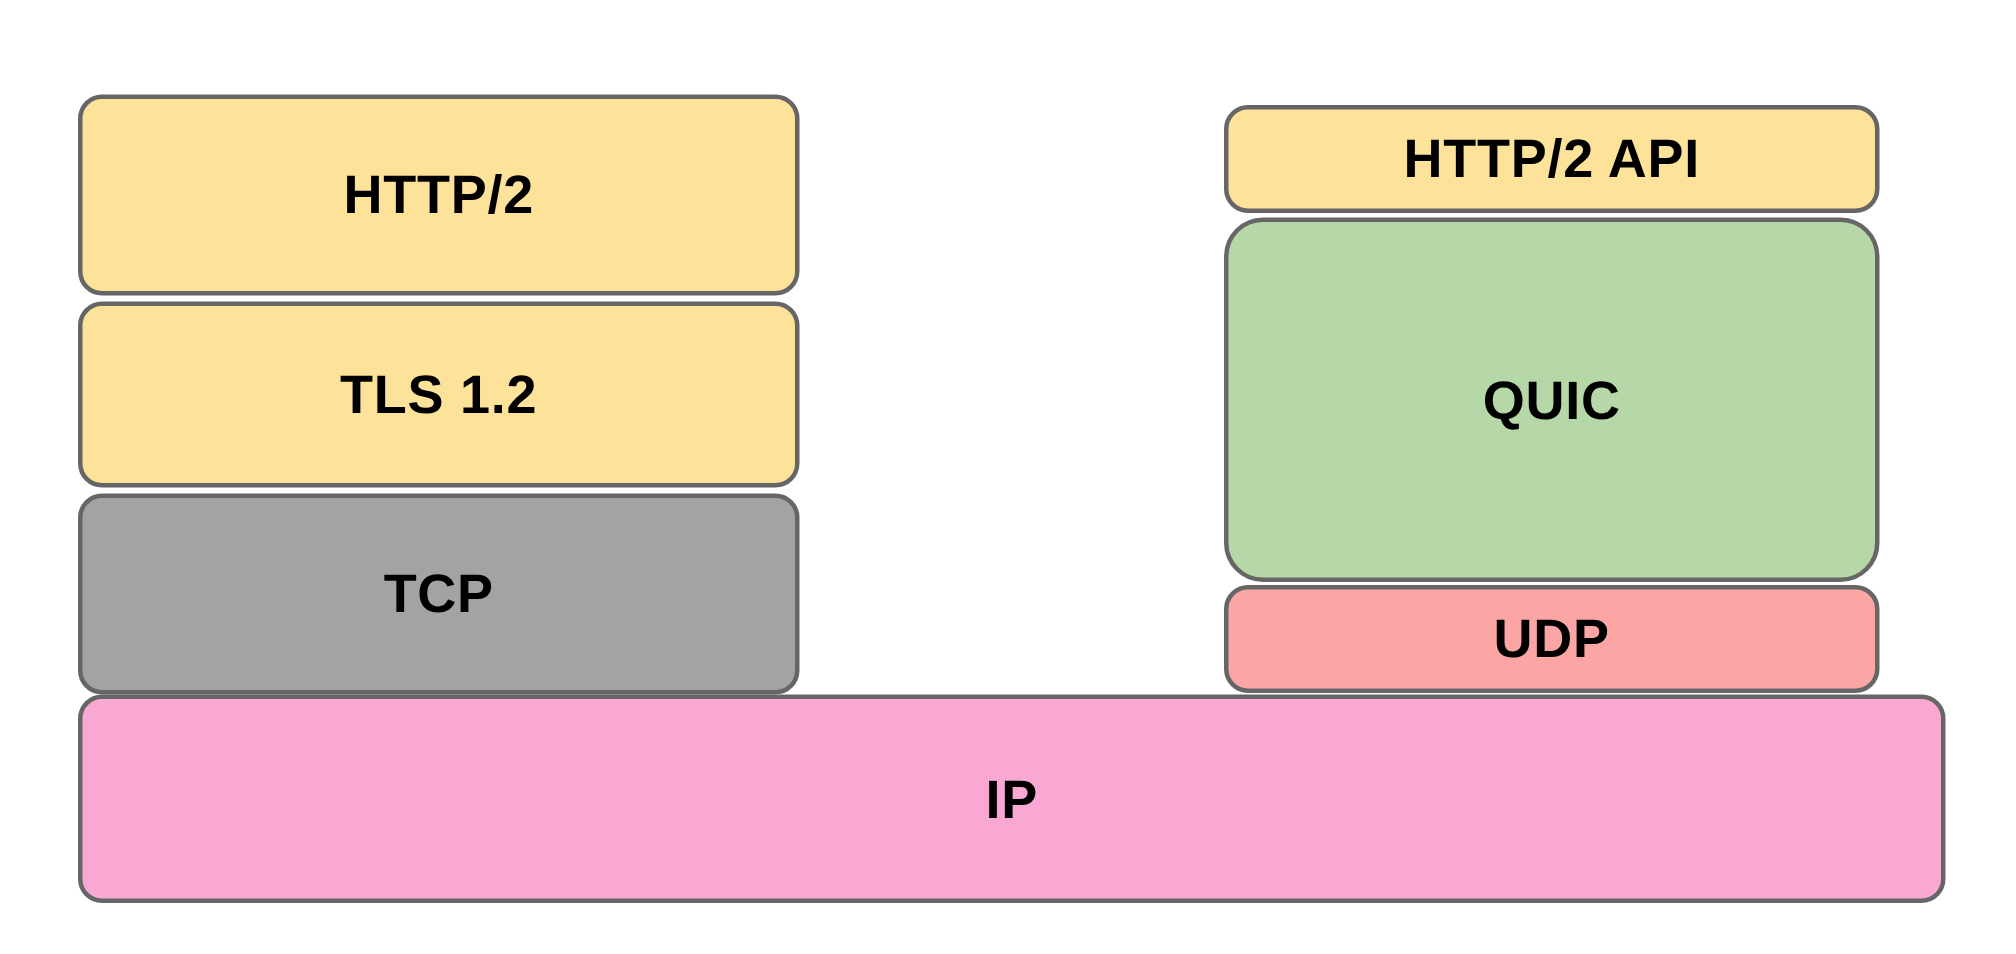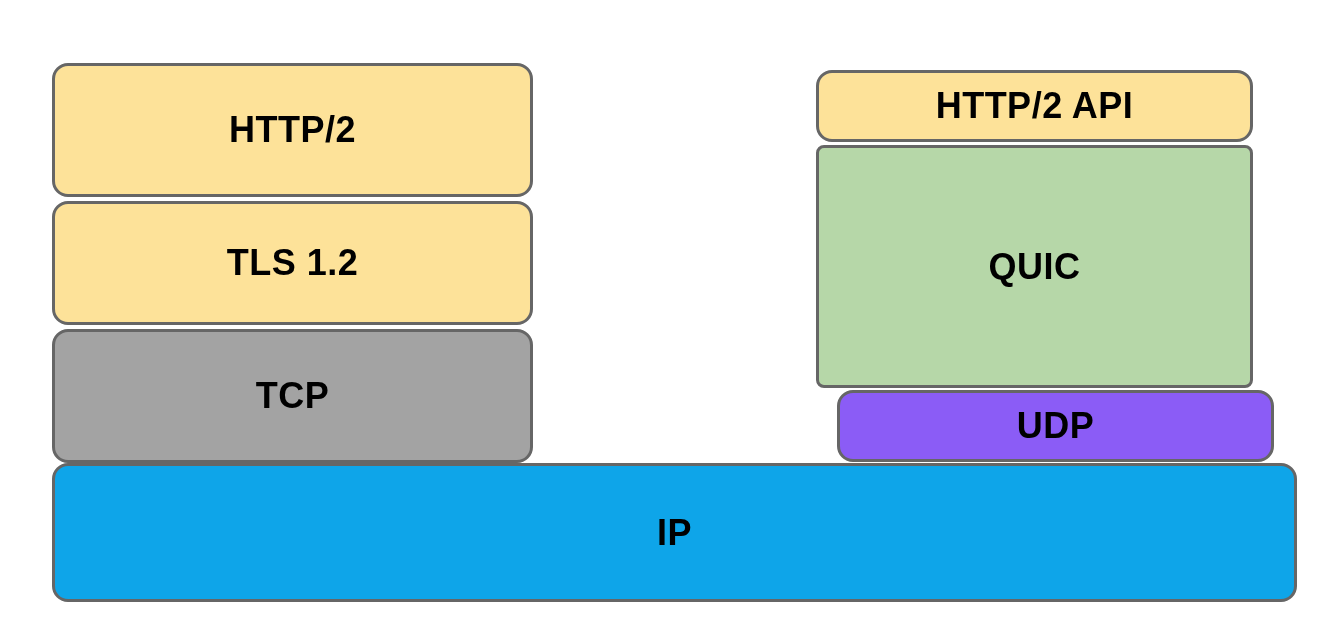--- a/index.html
+++ b/index.html
@@ -31,21 +31,21 @@
   
   .col-left  { left: 52px;  width: 481px; }
   
   .col-right { left: 816px; width: 437px; }
 
   .box-http2    { top: 63px;  height: 134px; align-items: center; }
   .box-tls      { top: 201px; height: 124px; }
   .box-tcp      { top: 329px; height: 134px; }
 
   .box-http2api { top: 70px;  height: 72px;  }
-  .box-quic     { top: 145px; height: 243px; border-radius: 8px; }
+  .box-quic     { top: 145px; height: 243px; border-radius: 26px; }
   .box-udp      { top: 390px; height: 72px;  }
 
   .box-ip       { left: 52px; top: 463px; width: 1245px; height: 139px; }
 </style>
 </head>
 <body>
 
 <div class="canvas">
 
   <div class="layer-box col-left box-http2" style="background-color: rgb(253, 226, 153); border-color: rgb(102, 102, 102);">
@@ -61,21 +61,21 @@
   </div>
 
   <div class="layer-box col-right box-http2api" style="background-color: rgb(253, 226, 153); border-color: rgb(102, 102, 102);">
     <span>HTTP/2 API</span>
   </div>
 
   <div class="layer-box col-right box-quic" style="background-color: rgb(182, 215, 168); border-color: rgb(102, 102, 102);">
     <span>QUIC</span>
   </div>
 
-  <div class="layer-box col-right box-udp" style="background-color: #8b5cf6; border-color: rgb(102, 102, 102); margin-left: 21px;">
+  <div class="layer-box col-right box-udp" style="background-color: #fca5a5; border-color: rgb(102, 102, 102);">
     <span>UDP</span>
   </div>
 
-  <div class="layer-box box-ip" style="background-color: #0ea5e9; border-color: rgb(102, 102, 102); text-align: right;">
+  <div class="layer-box box-ip" style="background-color: #f9a8d4; border-color: rgb(102, 102, 102); text-align: right;">
     <span>IP</span>
   </div>
 
 </div>
 
 </body></html>

